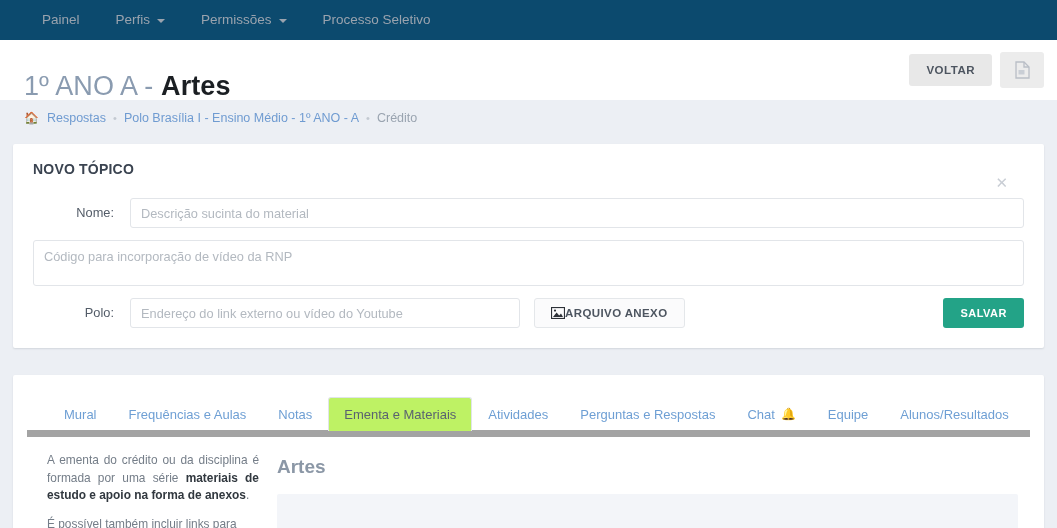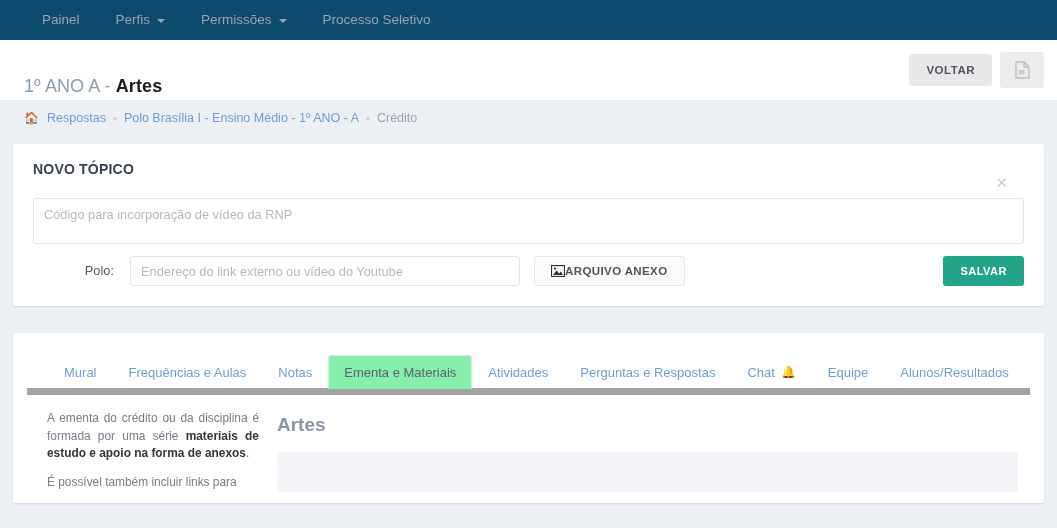--- a/index.html
+++ b/index.html
@@ -44,21 +44,21 @@
   
   .page-head {
     background: #ffffff;
     height: 60px;
     display: flex;
     align-items: center;
     padding: 0 13px 0 24px;
     position: relative;
   }
   .page-title {
-    font-size: 18px;
+    font-size: 27px;
     color: #8a9bb0;
     font-weight: 400;
     letter-spacing: .1px;
     margin-top: 33px;
   }
   .page-title b { color: #1b1f23; font-weight: 700; }
   .head-actions {
     margin-left: auto;
     display: flex;
     gap: 8px;
@@ -215,21 +215,21 @@
     border: 1px solid transparent;
     border-bottom: none;
     margin-bottom: -1px;
     display: flex;
     align-items: center;
     gap: 6px;
     line-height: 1;
   }
   .tab.active {
     color: #5a6270;
-    background: #86efac;
+    background: #bef264;
     border-color: #e0e4e9;
     border-radius: 3px 3px 0 0;
   }
   .bell { font-size: 12px; color: #5f93cf; position: relative; top: -1px; }
 
   
   .tab-body { display: flex; padding-top: 15px; }
   .aside {
     width: 250px;
     min-width: 250px;
@@ -304,20 +304,24 @@
 </div>
 
 <div class="wrap">
 
   <div class="card" id="card-novo-topico">
     <div class="card-head-row">
       <div class="card-title">NOVO TÓPICO</div>
       <span class="close-x">✕</span>
     </div>
 
+    <div class="form-row">
+      <div class="form-label">Nome:</div>
+      <input class="inp inp-full" type="text" placeholder="Descrição sucinta do material" style="">
+    </div>
 
     <div class="form-row">
       <textarea class="inp inp-area" placeholder="Código para incorporação de vídeo da RNP" style=""></textarea>
     </div>
 
     <div class="form-row" style="margin-bottom:0;margin-top:6px;">
       <div class="form-label">Polo:</div>
       <input class="inp inp-link" type="text" placeholder="Endereço do link externo ou vídeo do Youtube" style="">
       <button class="btn-file">
         <svg width="14" height="12" viewBox="0 0 14 12">

